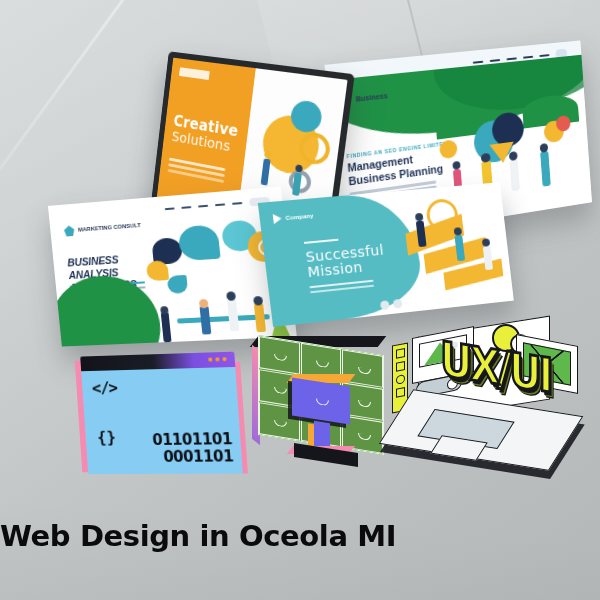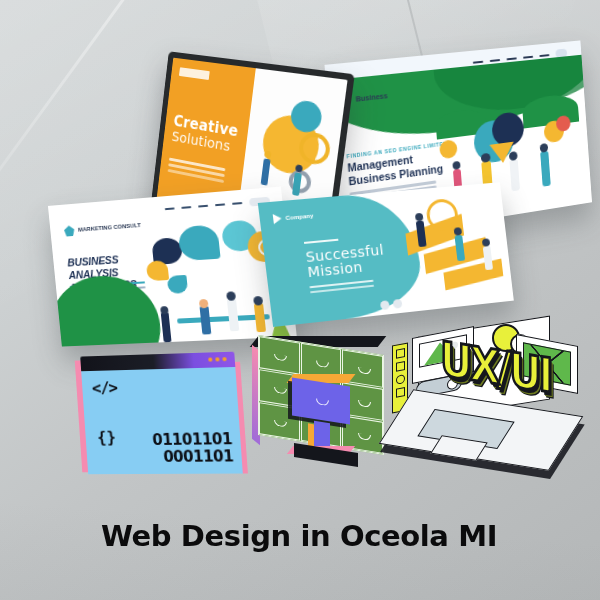--- a/index.html
+++ b/index.html
@@ -226,21 +226,21 @@
       background:#e8f03a;border:2px solid #15171c;}
   .lt-gear2{position:absolute;left:122px;top:8px;width:16px;height:16px;border-radius:50%;
       background:#fff;border:2px solid #15171c;}
   .uxui{position:absolute;left:52px;top:18px;font-size:40px;font-weight:900;
       color:#e8f03a;letter-spacing:-3px;font-family:"DejaVu Sans",sans-serif;
       -webkit-text-stroke:2.5px #15171c;
       text-shadow:2px 3px 0 #15171c,3px 4px 0 #6d7a20,4px 5px 0 #15171c;
       transform:skewY(9deg) scaleY(1.18);}
 
   
-  .title{position:absolute;left:0;right:2px;top:519px;text-align:center;
+  .title{position:absolute;left:0;right:2px;top:519px;text-align:left;
       font-size:29px;font-weight:800;color:#0b0b0c;letter-spacing:-.4px;
       font-family:"DejaVu Sans",sans-serif;}
 </style>
 </head>
 <body>
 
 <div class="stage">
 
   <div class="bg"></div>
   <div class="bg-diag-a"></div>

